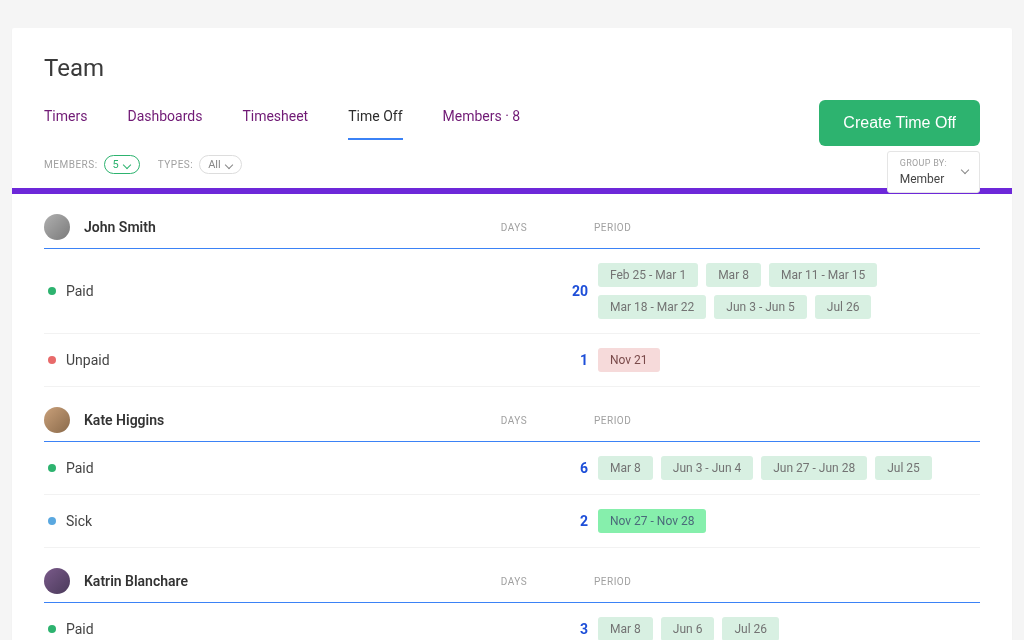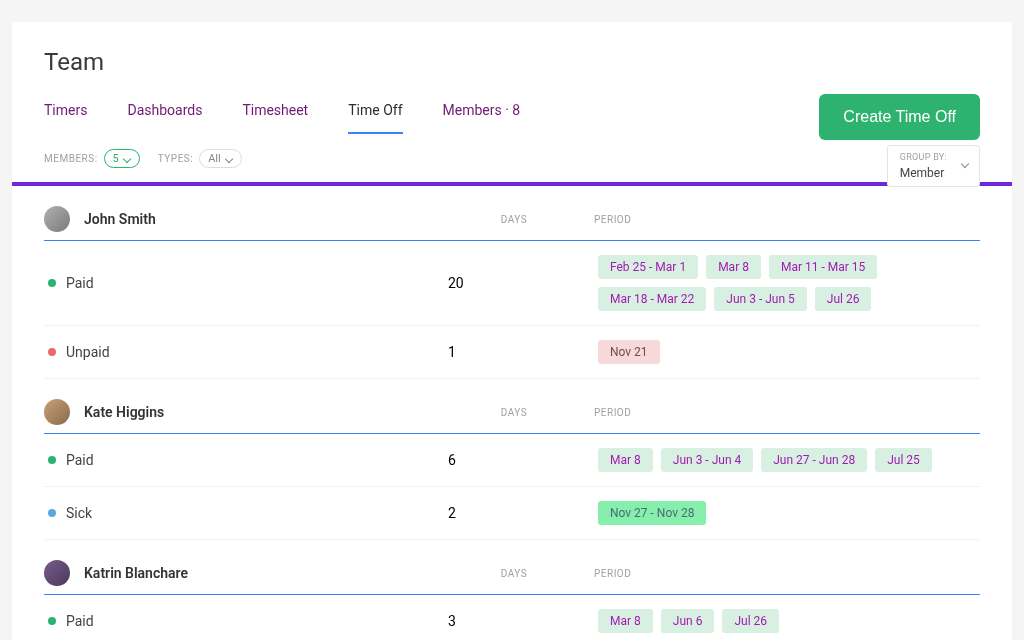--- a/index.html
+++ b/index.html
@@ -7,21 +7,21 @@
     font-family: -apple-system, BlinkMacSystemFont, "Segoe UI", Roboto, Helvetica, Arial, sans-serif;
     background: #f5f5f5;
     color: #2c2c2c;
     font-size: 14px;
   }
   .page {
     width: 1024px;
     height: 640px;
     margin: 0;
     background: #f5f5f5;
-    padding-top: 22px;
+    padding-top: 28px;
     overflow: hidden;
   }
   .card {
     background: #fff;
     margin: 0 12px;
     border-radius: 2px;
     box-shadow: 0 1px 2px rgba(0,0,0,0.04);
   }
   .card-header {
     padding: 26px 32px 0 32px;
@@ -59,21 +59,21 @@
     padding: 14px 24px;
     font-size: 16px;
     cursor: pointer;
     border-radius: 6px;
     margin-left: 17px;
   }
   .filter-bar {
     display: flex;
     align-items: center;
     padding: 14px 32px;
-    border-bottom: 4px solid #6d28d9;
+    border-bottom: 6px solid #6d28d9;
     position: relative;
   }
   .filter-label {
     font-size: 10px;
     color: #a0a0a0;
     letter-spacing: 0.5px;
     text-transform: uppercase;
     margin-right: 6px;
   }
   .pill {
@@ -184,38 +184,39 @@
   }
   .dot.paid { background:#2db36f; }
   .dot.unpaid { background:#e86a6a; }
   .dot.sick { background:#5aa8e0; }
   .type-label {
     flex: 0 0 382px;
     color:#444;
   }
   .days-val {
     width:140px;
-    text-align:left;
-    color:#000000;
+    text-align:right;
+    color:#1d4ed8;
+    font-weight:bold;
   }
   .periods {
     flex:1;
     display:flex;
     flex-wrap: wrap;
     gap: 8px;
     padding-left:10px;
   }
   .badge {
     display:inline-block;
     padding: 5px 12px;
     border-radius: 3px;
     font-size: 12px;
     color:#555;
   }
-  .badge.paid { background:#d8f0e2; color:#a21caf;}
+  .badge.paid { background:#d8f0e2; color:#737373;}
   .badge.unpaid { background:#f6dada; color:#7a4a4a;}
   .badge.sick { background:#86efac; color:#4a6a7a;}
   .avatar.a2 { background: linear-gradient(135deg,#c9a07a,#8a6a4a); }
   .avatar.a3 { background: linear-gradient(135deg,#7a5a8a,#4a3a5a); }
 </style>
 </head>
 <body>
 
 <div class="page">
   <div class="card">

